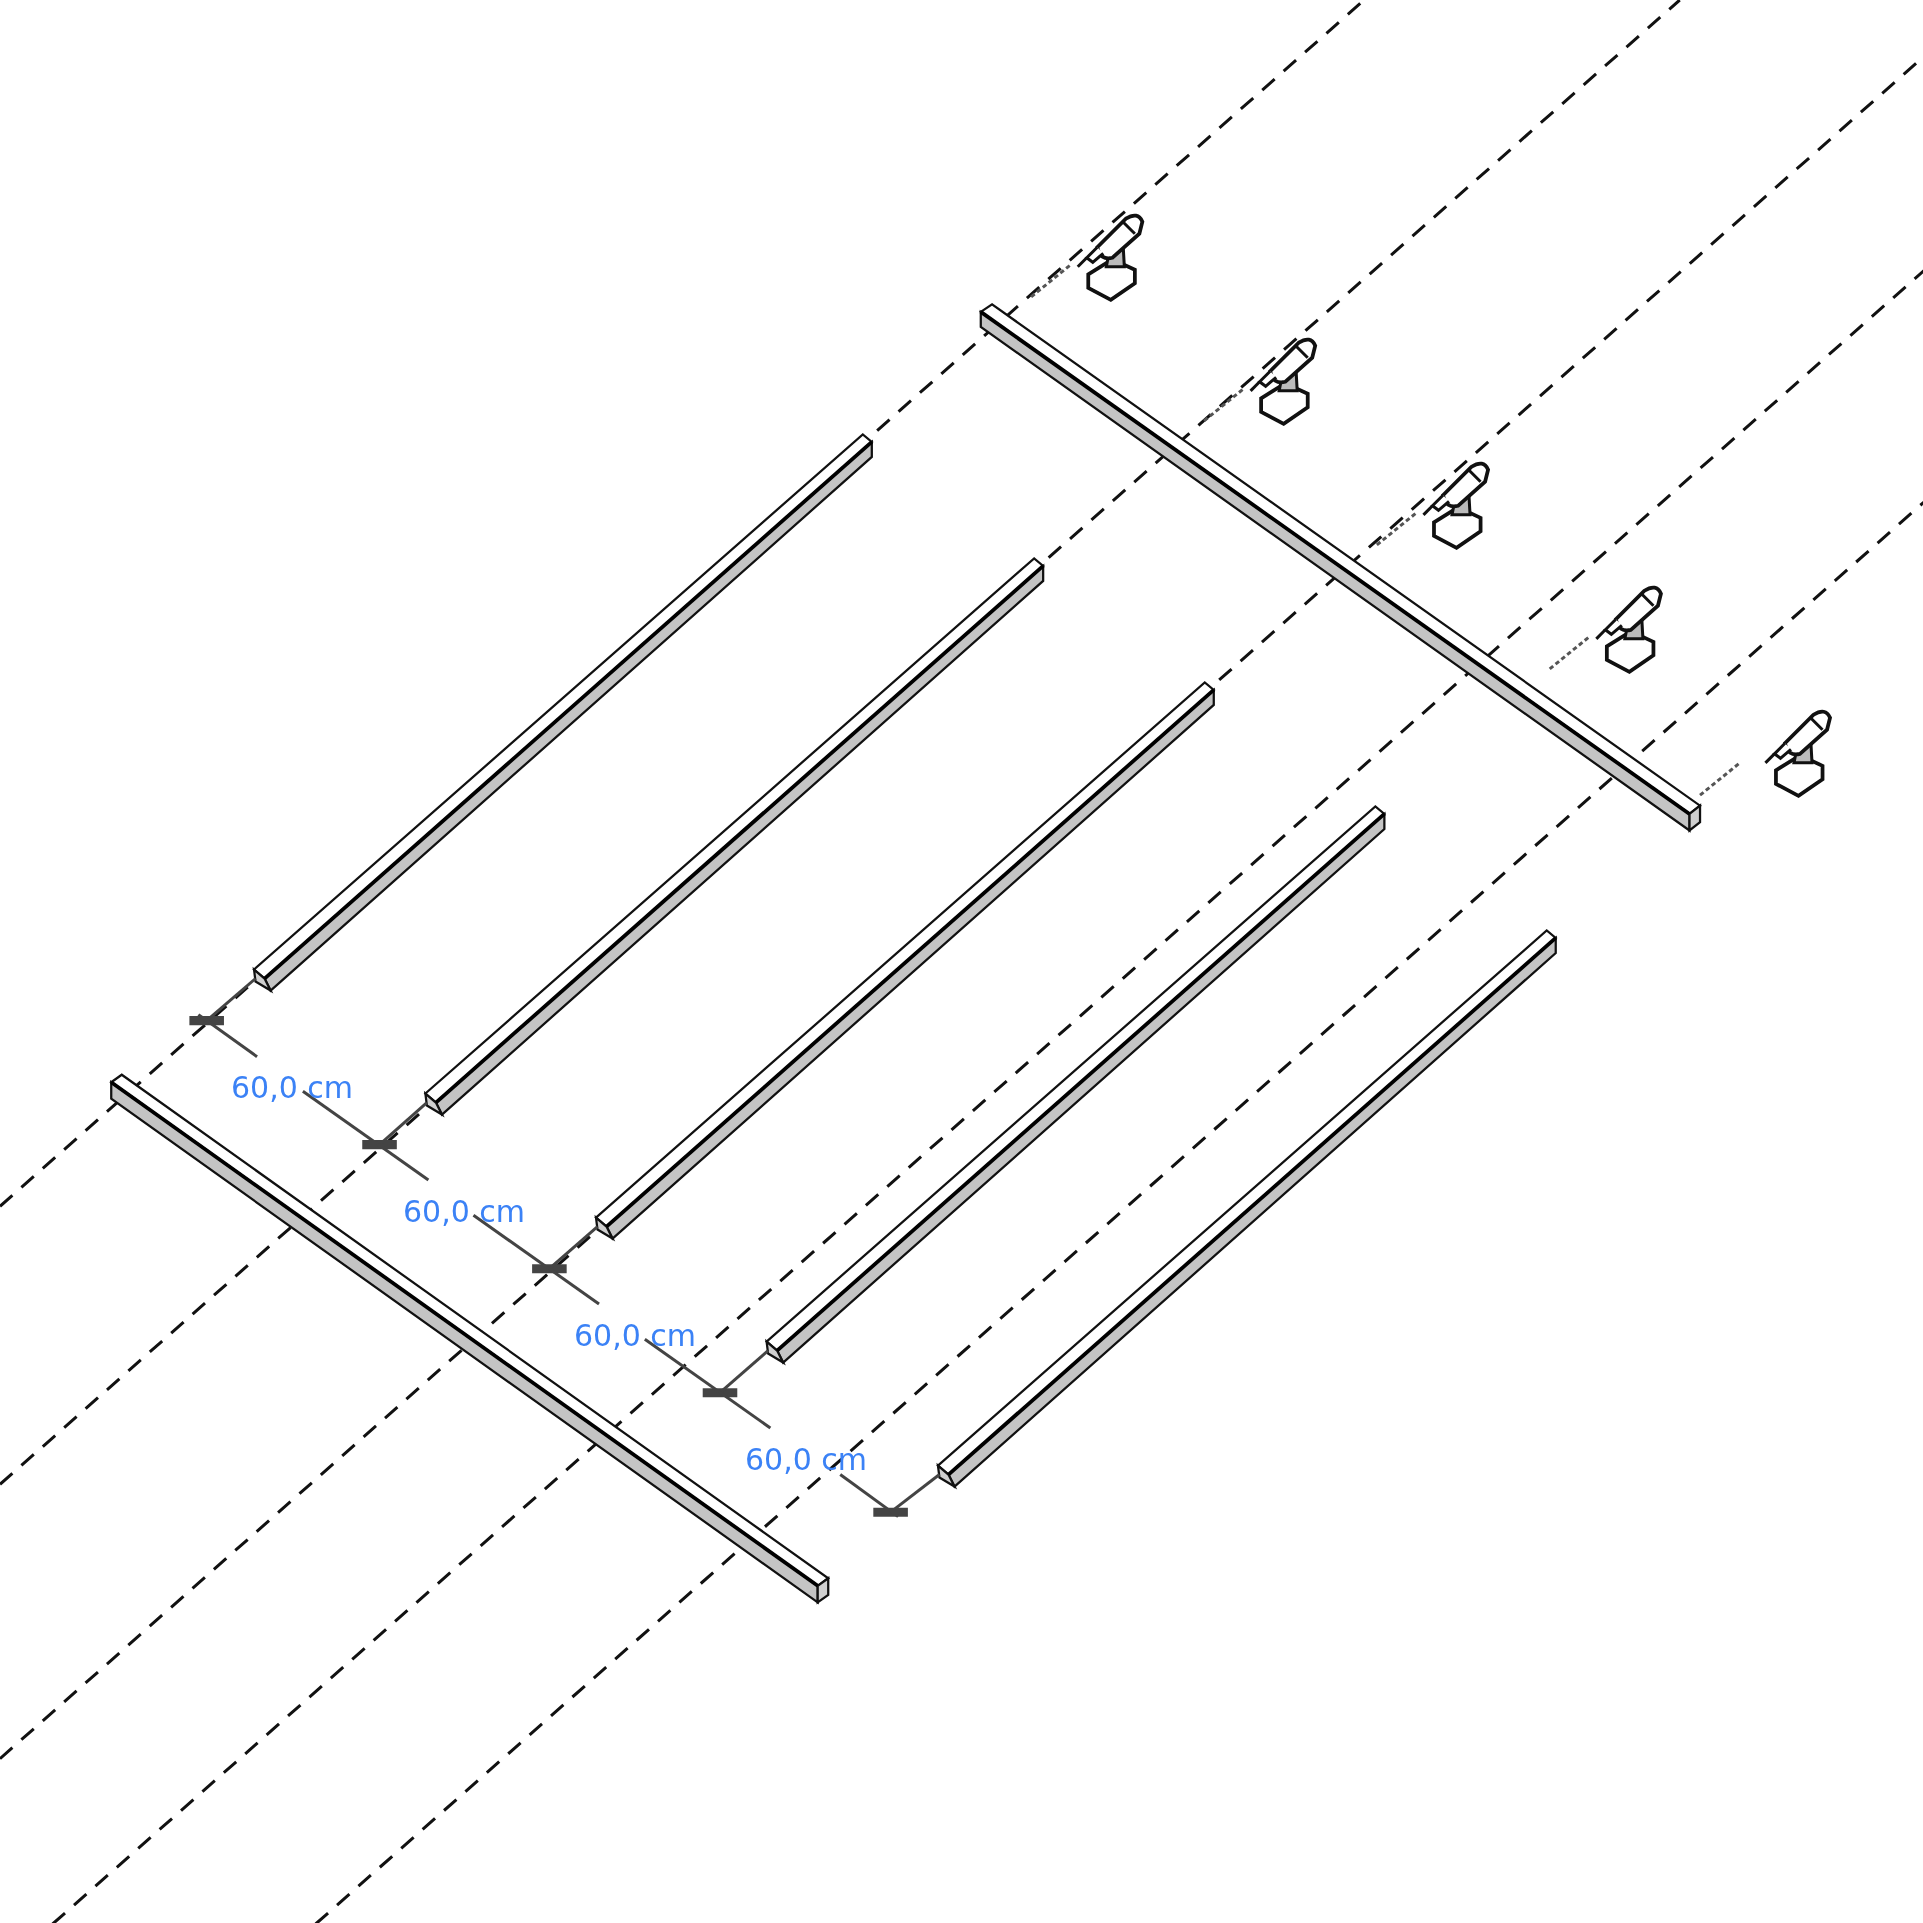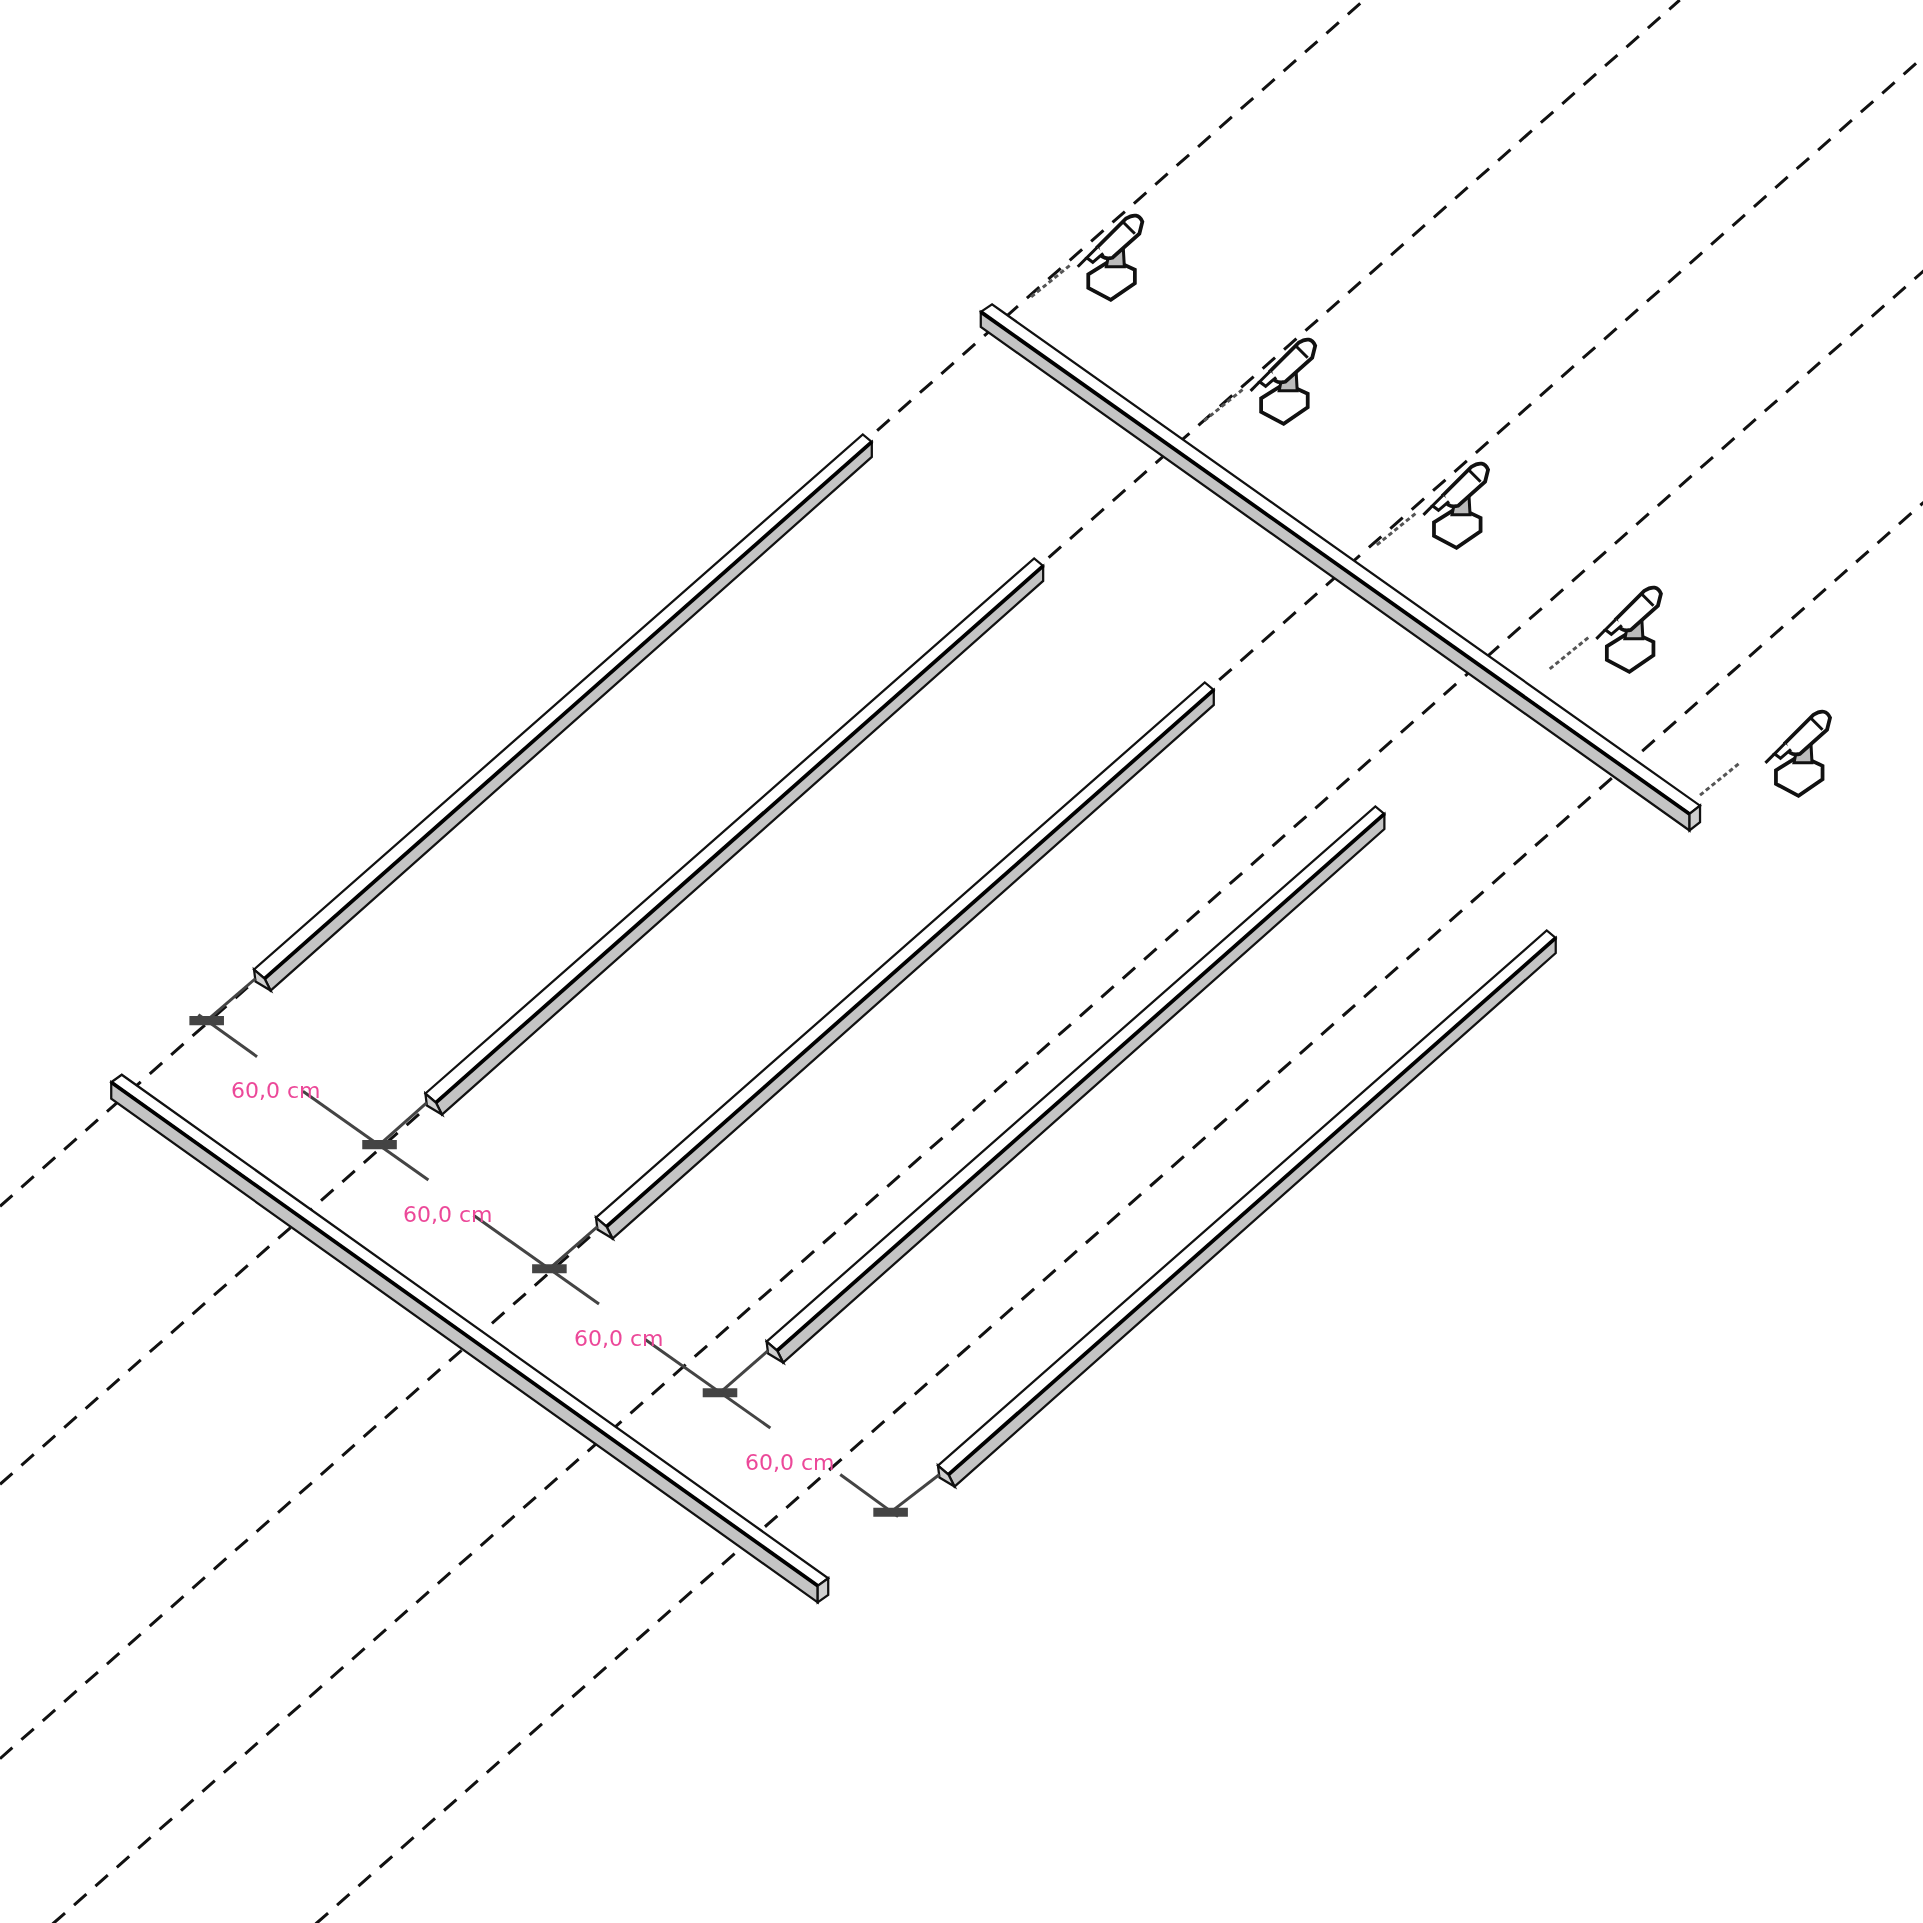--- a/index.html
+++ b/index.html
@@ -5,21 +5,21 @@
   html, body { margin: 0; padding: 0; background: #ffffff; }
   body { width: 1924px; height: 1924px; position: relative; overflow: hidden; }
   #canvas { position: absolute; left: 0; top: 0; width: 1924px; height: 1924px; }
   .dash { stroke: #111; stroke-width: 4; stroke-dasharray: 22 16; fill: none; }
   .beam-top { fill: #ffffff; stroke: #111; stroke-width: 3; }
   .beam-side { fill: #c4c4c4; stroke: #111; stroke-width: 3; }
   .beam-end { fill: #d0d0d0; stroke: #111; stroke-width: 3; }
   .beam-edge { stroke: #000; stroke-width: 5; }
   .dim-line { stroke: #444; stroke-width: 4; fill: none; }
   .dim-tick { stroke: #444; stroke-width: 12; }
-  .dim-text { position: absolute; font-family: "DejaVu Sans", sans-serif; font-size: 22px; color: #ec4899; white-space: nowrap; margin-top: 8px; }
+  .dim-text { position: absolute; font-family: "DejaVu Sans", sans-serif; font-size: 30px; color: #3b82f6; white-space: nowrap; }
 </style>
 </head>
 <body>
 
 <svg id="canvas" viewBox="0 0 2560 2560" xmlns="http://www.w3.org/2000/svg">
 
   <g>
     <line class="dash" x1="0" y1="1605" x2="1815" y2="0"></line>
     <line class="dash" x1="0" y1="1975" x2="2235" y2="0"></line>
     <line class="dash" x1="0" y1="2340" x2="2560" y2="75"></line>

